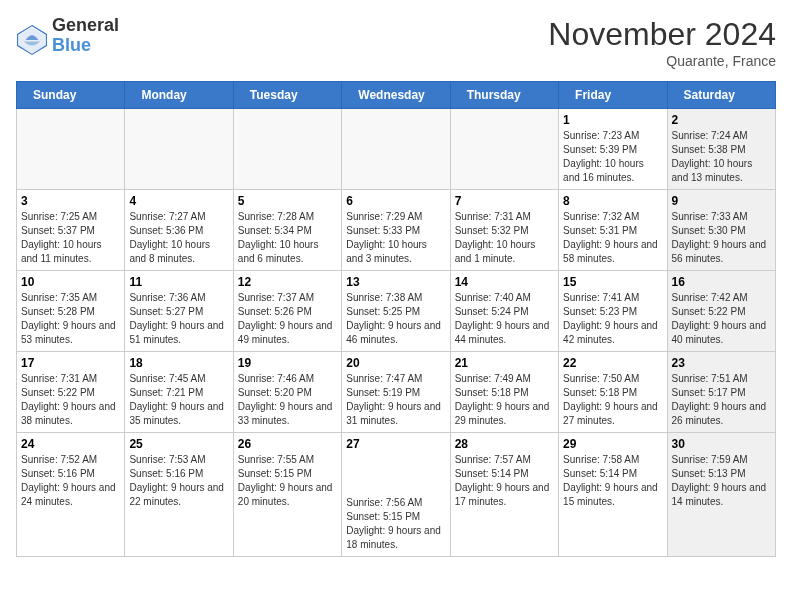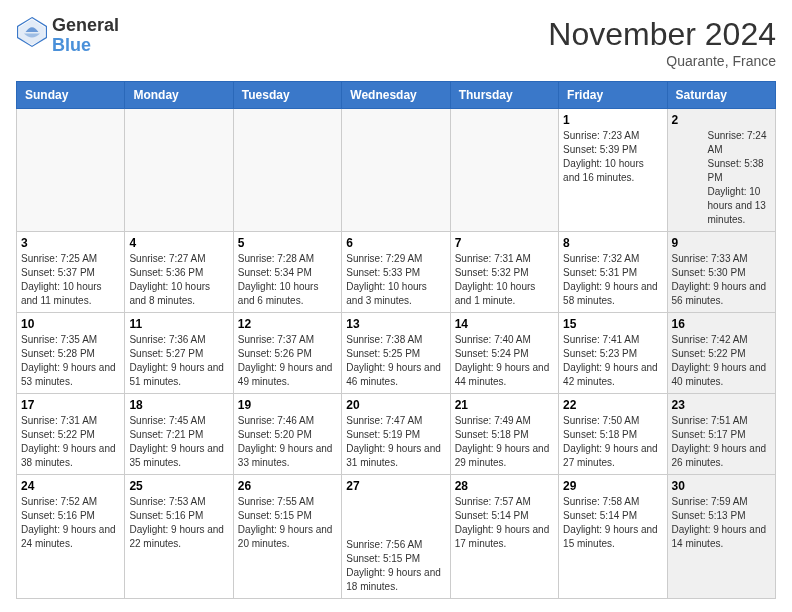--- a/index.html
+++ b/index.html
@@ -11,21 +11,21 @@
       padding: 16px;
     }
     .header {
       display: flex;
       justify-content: space-between;
       align-items: flex-start;
       margin-bottom: 12px;
     }
     .logo {
       display: flex;
-      align-items: flex-start;
+      align-items: flex-end;
       gap: 4px;
     }
     .logo-text {
       font-size: 18px;
       font-weight: bold;
       line-height: 1.1;
     }
     .logo-general { color: #333; }
     .logo-blue { color: #4a90d9; }
     .logo-icon {
@@ -45,21 +45,21 @@
       color: #555;
     }
     table {
       width: 100%;
       border-collapse: collapse;
       font-size: 11px;
     }
     th {
       background-color: #3a78c9;
       color: #fff;
-      padding: 6px 8px;
+      padding: 6px 16px;
       text-align: left;
       font-weight: bold;
       font-size: 12px;
       border: 1px solid #2a68b9;
     }
     td {
       border: 1px solid #ccc;
       vertical-align: top;
       padding: 4px;
       width: calc(100% / 7);
@@ -125,21 +125,21 @@
         <td class="empty"></td>
         <td class="empty"></td>
         <td>
           <div class="day-num">1</div>
           <div class="day-info" style="white-space: pre-line;">Sunrise: 7:23 AM
 Sunset: 5:39 PM
 Daylight: 10 hours and 16 minutes.</div>
         </td>
         <td class="shaded">
           <div class="day-num">2</div>
-          <div class="day-info" style="white-space: pre-line; margin-left: 36px;">Sunrise: 7:24 AM
+          <div class="day-info" style="white-space: pre-line;">Sunrise: 7:24 AM
 Sunset: 5:38 PM
 Daylight: 10 hours and 13 minutes.</div>
         </td>
       </tr>
       <tr>
         <td>
           <div class="day-num">3</div>
           <div class="day-info" style="white-space: pre-line;">Sunrise: 7:25 AM
 Sunset: 5:37 PM
 Daylight: 10 hours and 11 minutes.</div>

